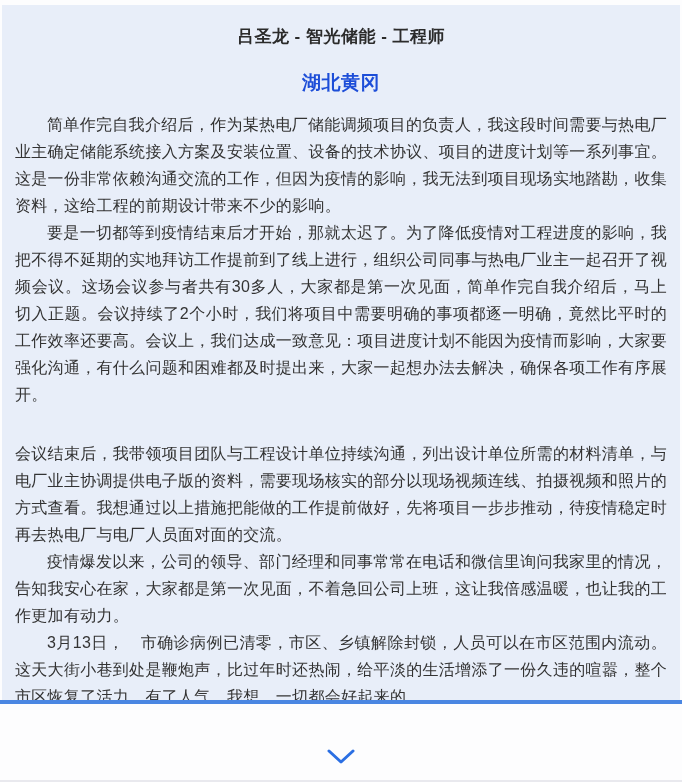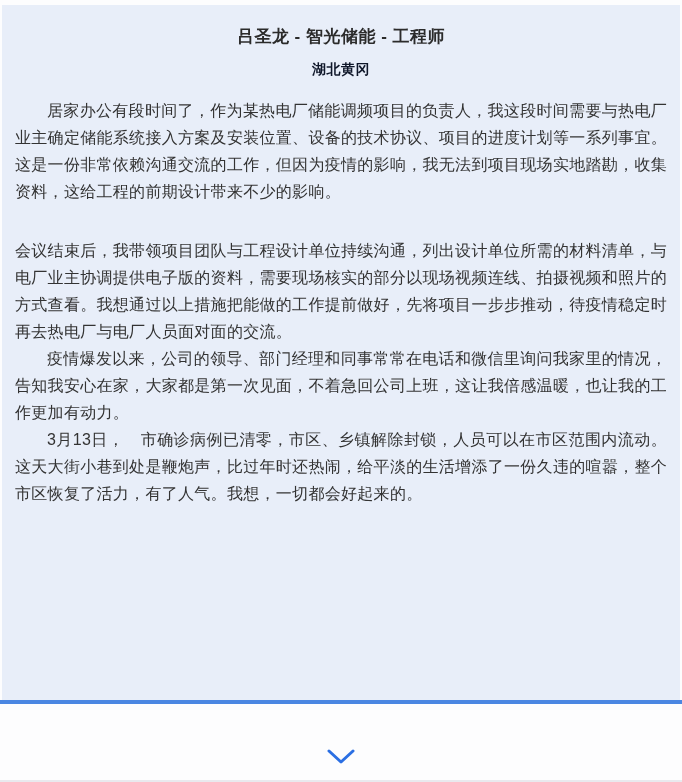--- a/index.html
+++ b/index.html
@@ -32,25 +32,25 @@
     text-align: center;
   }
   .title {
     font-size: 17px;
     font-weight: bold;
     color: #2b2b2b;
     line-height: 30px;
     letter-spacing: 0.5px;
   }
   .subtitle {
-    font-size: 14px;
+    font-size: 19px;
     font-weight: bold;
-    color: #0f172a;
+    color: #1d4ed8;
     line-height: 30px;
-    margin-top: 2px;
+    margin-top: 16px;
     letter-spacing: 0.5px;
   }
   .article {
     margin-top: 13px;
     font-size: 16px;
     color: #333333;
     line-height: 27px;
     text-align: justify;
     letter-spacing: 0.3px;
   }
@@ -92,21 +92,22 @@
 <div class="page">
 
   <div class="card">
 
     <div class="header">
       <div class="title">吕圣龙 - 智光储能 - 工程师</div>
       <div class="subtitle">湖北黄冈</div>
     </div>
 
     <div class="article">
-      <p class="para">居家办公有段时间了，作为某热电厂储能调频项目的负责人，我这段时间需要与热电厂业主确定储能系统接入方案及安装位置、设备的技术协议、项目的进度计划等一系列事宜。这是一份非常依赖沟通交流的工作，但因为疫情的影响，我无法到项目现场实地踏勘，收集资料，这给工程的前期设计带来不少的影响。</p>
+      <p class="para">简单作完自我介绍后，作为某热电厂储能调频项目的负责人，我这段时间需要与热电厂业主确定储能系统接入方案及安装位置、设备的技术协议、项目的进度计划等一系列事宜。这是一份非常依赖沟通交流的工作，但因为疫情的影响，我无法到项目现场实地踏勘，收集资料，这给工程的前期设计带来不少的影响。</p>
+      <p class="para">要是一切都等到疫情结束后才开始，那就太迟了。为了降低疫情对工程进度的影响，我把不得不延期的实地拜访工作提前到了线上进行，组织公司同事与热电厂业主一起召开了视频会议。这场会议参与者共有30多人，大家都是第一次见面，简单作完自我介绍后，马上切入正题。会议持续了2个小时，我们将项目中需要明确的事项都逐一明确，竟然比平时的工作效率还要高。会议上，我们达成一致意见：项目进度计划不能因为疫情而影响，大家要强化沟通，有什么问题和困难都及时提出来，大家一起想办法去解决，确保各项工作有序展开。</p>
       <p class="para no-indent">会议结束后，我带领项目团队与工程设计单位持续沟通，列出设计单位所需的材料清单，与电厂业主协调提供电子版的资料，需要现场核实的部分以现场视频连线、拍摄视频和照片的方式查看。我想通过以上措施把能做的工作提前做好，先将项目一步步推动，待疫情稳定时再去热电厂与电厂人员面对面的交流。</p>
       <p class="para">疫情爆发以来，公司的领导、部门经理和同事常常在电话和微信里询问我家里的情况，告知我安心在家，大家都是第一次见面，不着急回公司上班，这让我倍感温暖，也让我的工作更加有动力。</p>
       <p class="para">3月13日，　市确诊病例已清零，市区、乡镇解除封锁，人员可以在市区范围内流动。这天大街小巷到处是鞭炮声，比过年时还热闹，给平淡的生活增添了一份久违的喧嚣，整个市区恢复了活力，有了人气。我想，一切都会好起来的。</p>
     </div>
 
   </div>
 
   <div class="divider"></div>
 
   <div class="footer">

